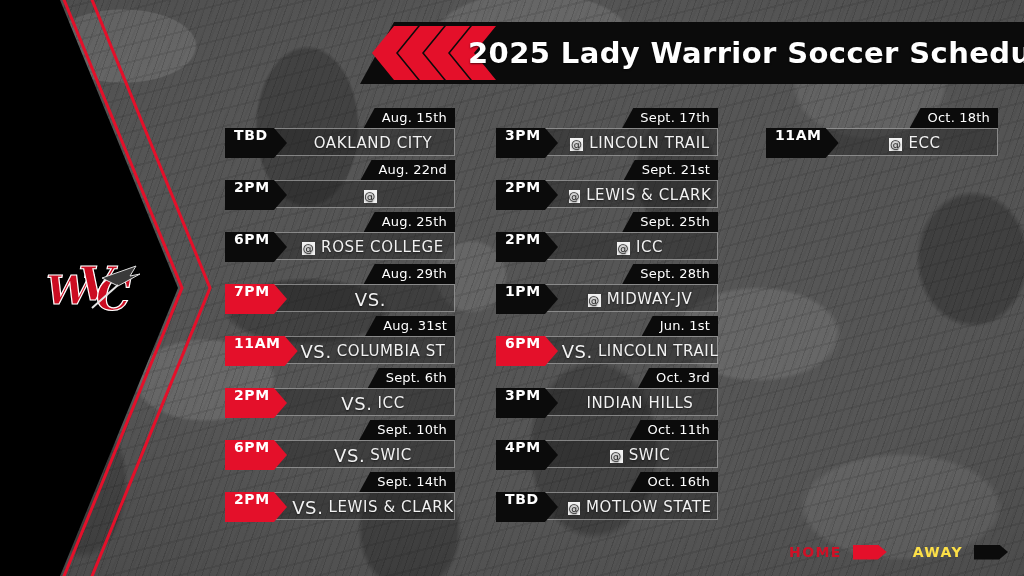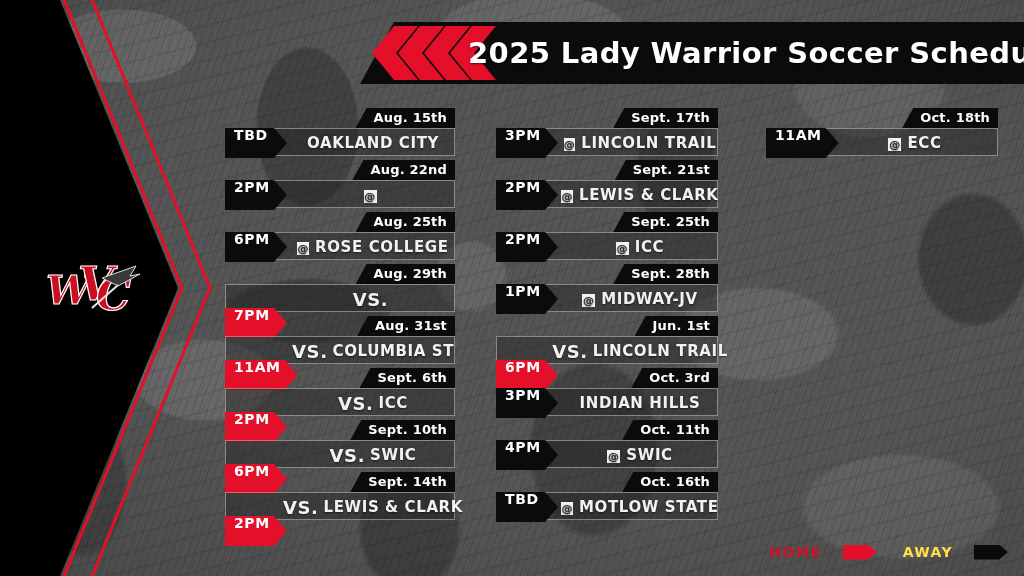--- a/index.html
+++ b/index.html
@@ -77,21 +77,21 @@
   .col-2 { left:766px; width:232px; }
 
   .game { position:relative; height:52px; }
 
   
   .date-tab {
     position:absolute; right:0; top:0; height:20px;
     background:#0b0b0b;
     color:#ffffff;
     font-family:"DejaVu Sans", sans-serif;
-    font-weight:bold;
+    font-weight:normal;
     font-size:13px;
     line-height:20px;
     padding:0 8px 0 18px;
     white-space:nowrap;
     clip-path:polygon(11px 0, 100% 0, 100% 100%, 0 100%);
     letter-spacing:.2px;
   }
 
   
   .bar {
@@ -109,50 +109,50 @@
     padding:0 17px 16px 9px;
     background:#0b0b0b;
     color:#ffffff;
     font-family:"DejaVu Sans", sans-serif;
     font-weight:bold;
     font-size:14px;
     letter-spacing:.6px;
     white-space:nowrap;
     clip-path:polygon(0 0, calc(100% - 13px) 0, 100% 50%, calc(100% - 13px) 100%, 0 100%);
   }
-  .time-badge.home { background:#e4102a;margin-top:24px; }
+  .time-badge.home { background:#e4102a; }
 
   
   .opponent {
     position:absolute; top:0; height:28px;
     left:0; right:0;
     display:flex; align-items:center; justify-content:center;
     padding-left:72px; padding-right:6px;
     color:#f2f2f2;
     font-family:"DejaVu Sans", sans-serif;
-    font-weight:bold;
+    font-weight:normal;
     font-size:15px;
     letter-spacing:.6px;
     white-space:nowrap;
     text-shadow:0 1px 2px rgba(0,0,0,.55);
   }
   .opponent .pfx { margin-right:5px; font-size:18px; }
   .opponent .at-glyph {
     display:inline-block; width:13px; height:13px;
     margin-right:6px; position:relative; top:1px;
     background:#f2f2f2;
     color:#2a2a2a;
     font-size:11px; line-height:13px; text-align:center;
     font-family:"DejaVu Sans", sans-serif;
   }
 
   
   .legend { position:absolute; right:16px; bottom:12px; height:24px;
     display:flex; align-items:center; gap:26px; }
-  .legend-item { display:flex; align-items:center; gap:21px; }
+  .legend-item { display:flex; align-items:center; gap:11px; }
   .legend-label {
     font-family:"DejaVu Sans", sans-serif;
     font-weight:bold; font-size:14px; letter-spacing:1.4px;
   }
   .legend-label.home { color:#cf1026; }
   .legend-label.away { color:#fde047; }
   .legend-swatch { width:34px; height:15px;
     clip-path:polygon(0 0, 74% 0, 100% 50%, 74% 100%, 0 100%); }
   .legend-swatch.home { background:#e4102a; }
   .legend-swatch.away { background:#0b0b0b; }

